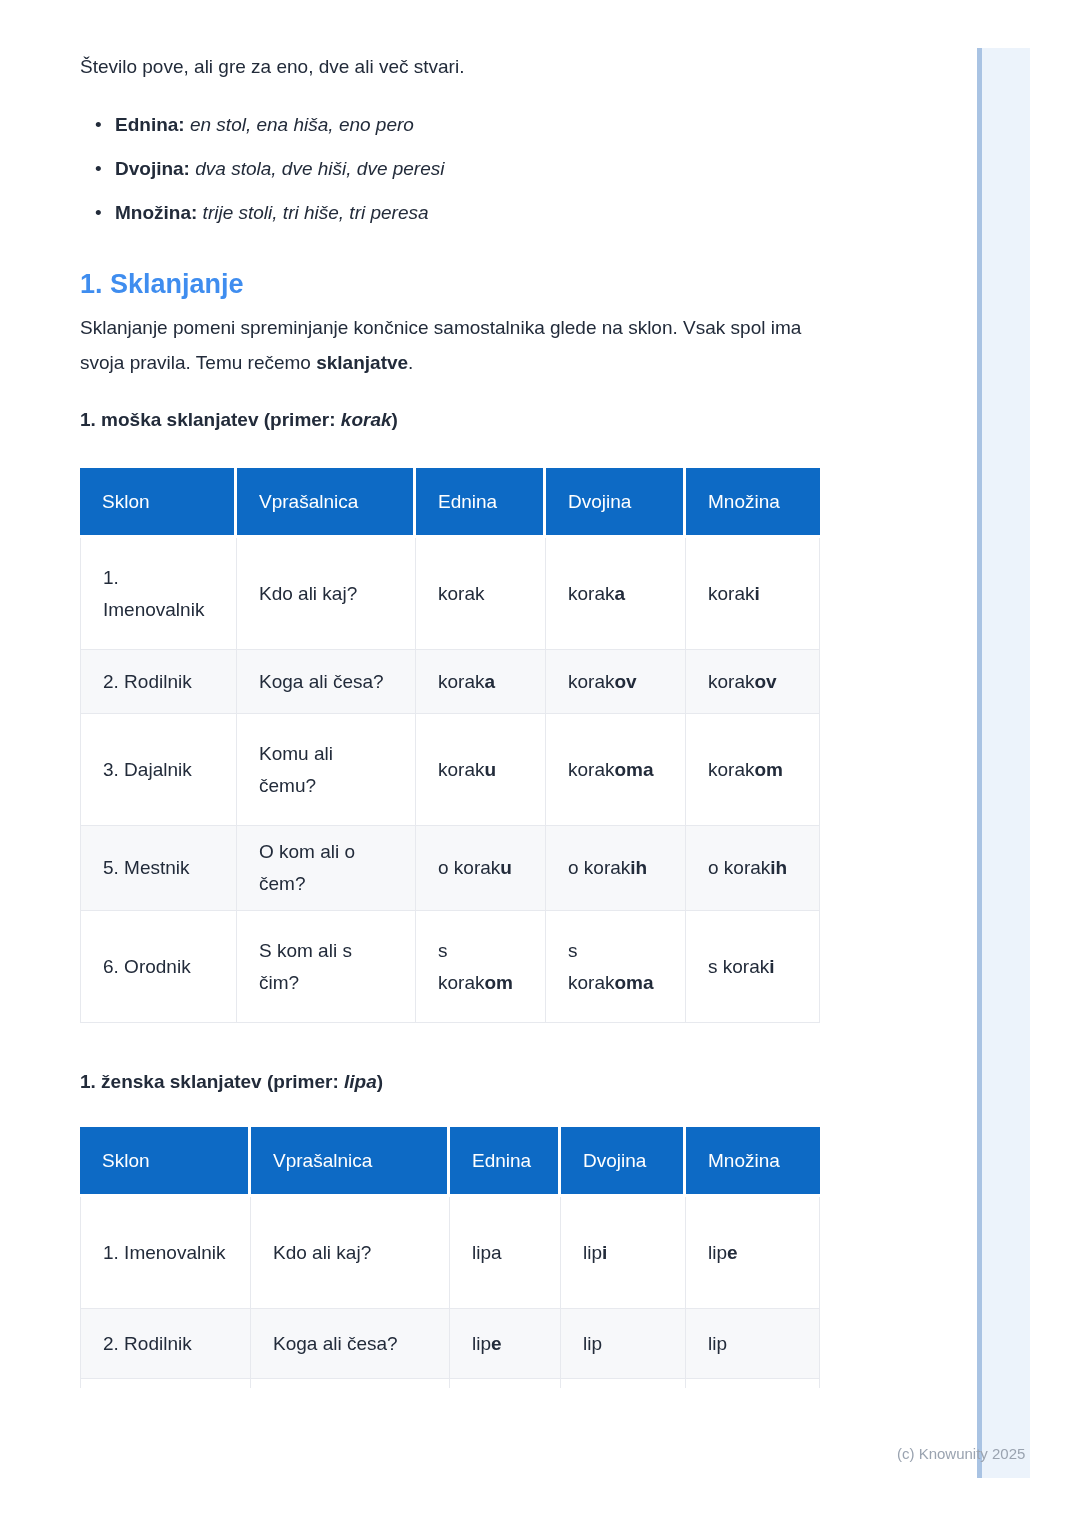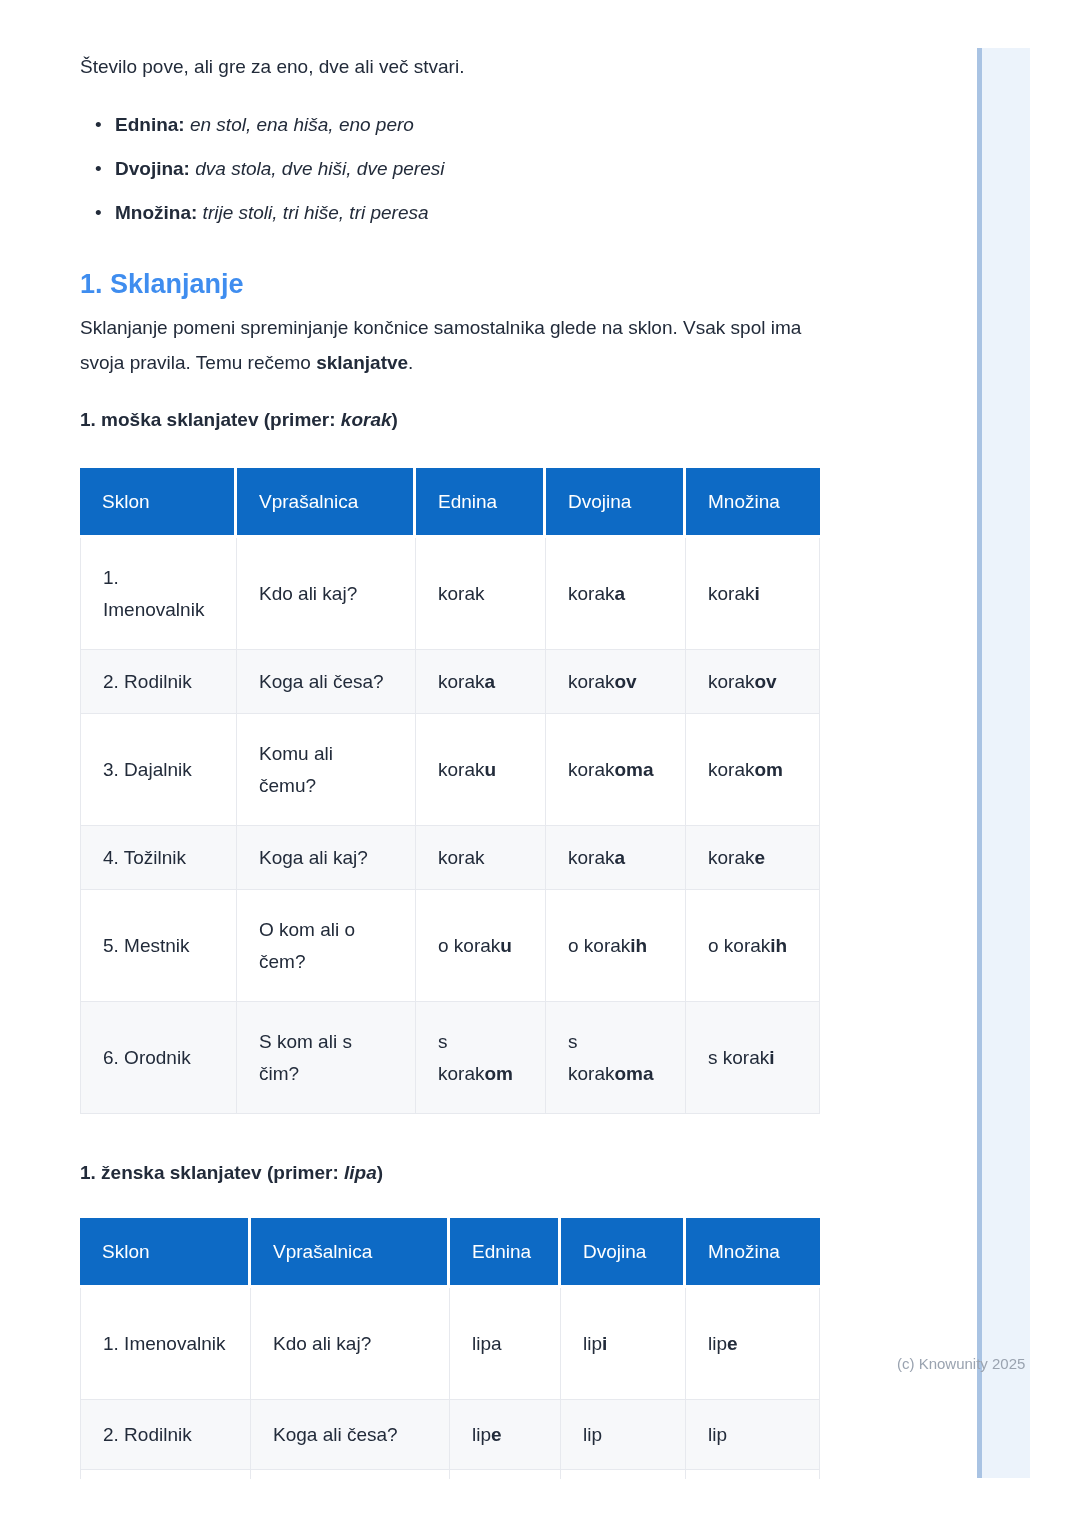--- a/index.html
+++ b/index.html
@@ -61,21 +61,21 @@
   .t2 tbody tr:nth-child(2){height:70px}
   .t2 tbody tr:nth-child(3){height:60px}
 
   .scrollbar {
     position: absolute; left: 977px; top: 48px; width: 53px; height: 1430px;
     background: var(--track, #ECF3FB);
     border-left: 5px solid var(--trackedge, #A9C3E3);
     z-index: 1;
   }
   .footer {
-    position: absolute; left: 897px; top: 1354px; z-index: 2;
+    position: absolute; left: 897px; top: 1444px; z-index: 2;
     font-size: 15px; line-height: 20px; color: var(--footer, #9AA3B0);
     white-space: nowrap;
   }
 </style>
 </head>
 <body>
 
 <div class="content">
   <p class="intro">Število pove, ali gre za eno, dve ali več stvari.</p>
 
@@ -126,27 +126,20 @@
           <td><span>korak</span><b>ov</b></td>
         </tr>
         <tr>
           <td><span>3. Dajalnik</span></td>
           <td><span>Komu ali čemu?</span></td>
           <td><span>korak</span><b>u</b></td>
           <td><span>korak</span><b>oma</b></td>
           <td><span>korak</span><b>om</b></td>
         </tr>
         <tr>
-          <td><span>4. Tožilnik</span></td>
-          <td><span>Koga ali kaj?</span></td>
-          <td><span>korak</span></td>
-          <td><span>korak</span><b>a</b></td>
-          <td><span>korak</span><b>e</b></td>
-        </tr>
-        <tr>
           <td><span>5. Mestnik</span></td>
           <td><span>O kom ali o čem?</span></td>
           <td><span>o korak</span><b>u</b></td>
           <td><span>o korak</span><b>ih</b></td>
           <td><span>o korak</span><b>ih</b></td>
         </tr>
         <tr>
           <td><span>6. Orodnik</span></td>
           <td><span>S kom ali s čim?</span></td>
           <td><span>s korak</span><b>om</b></td>

